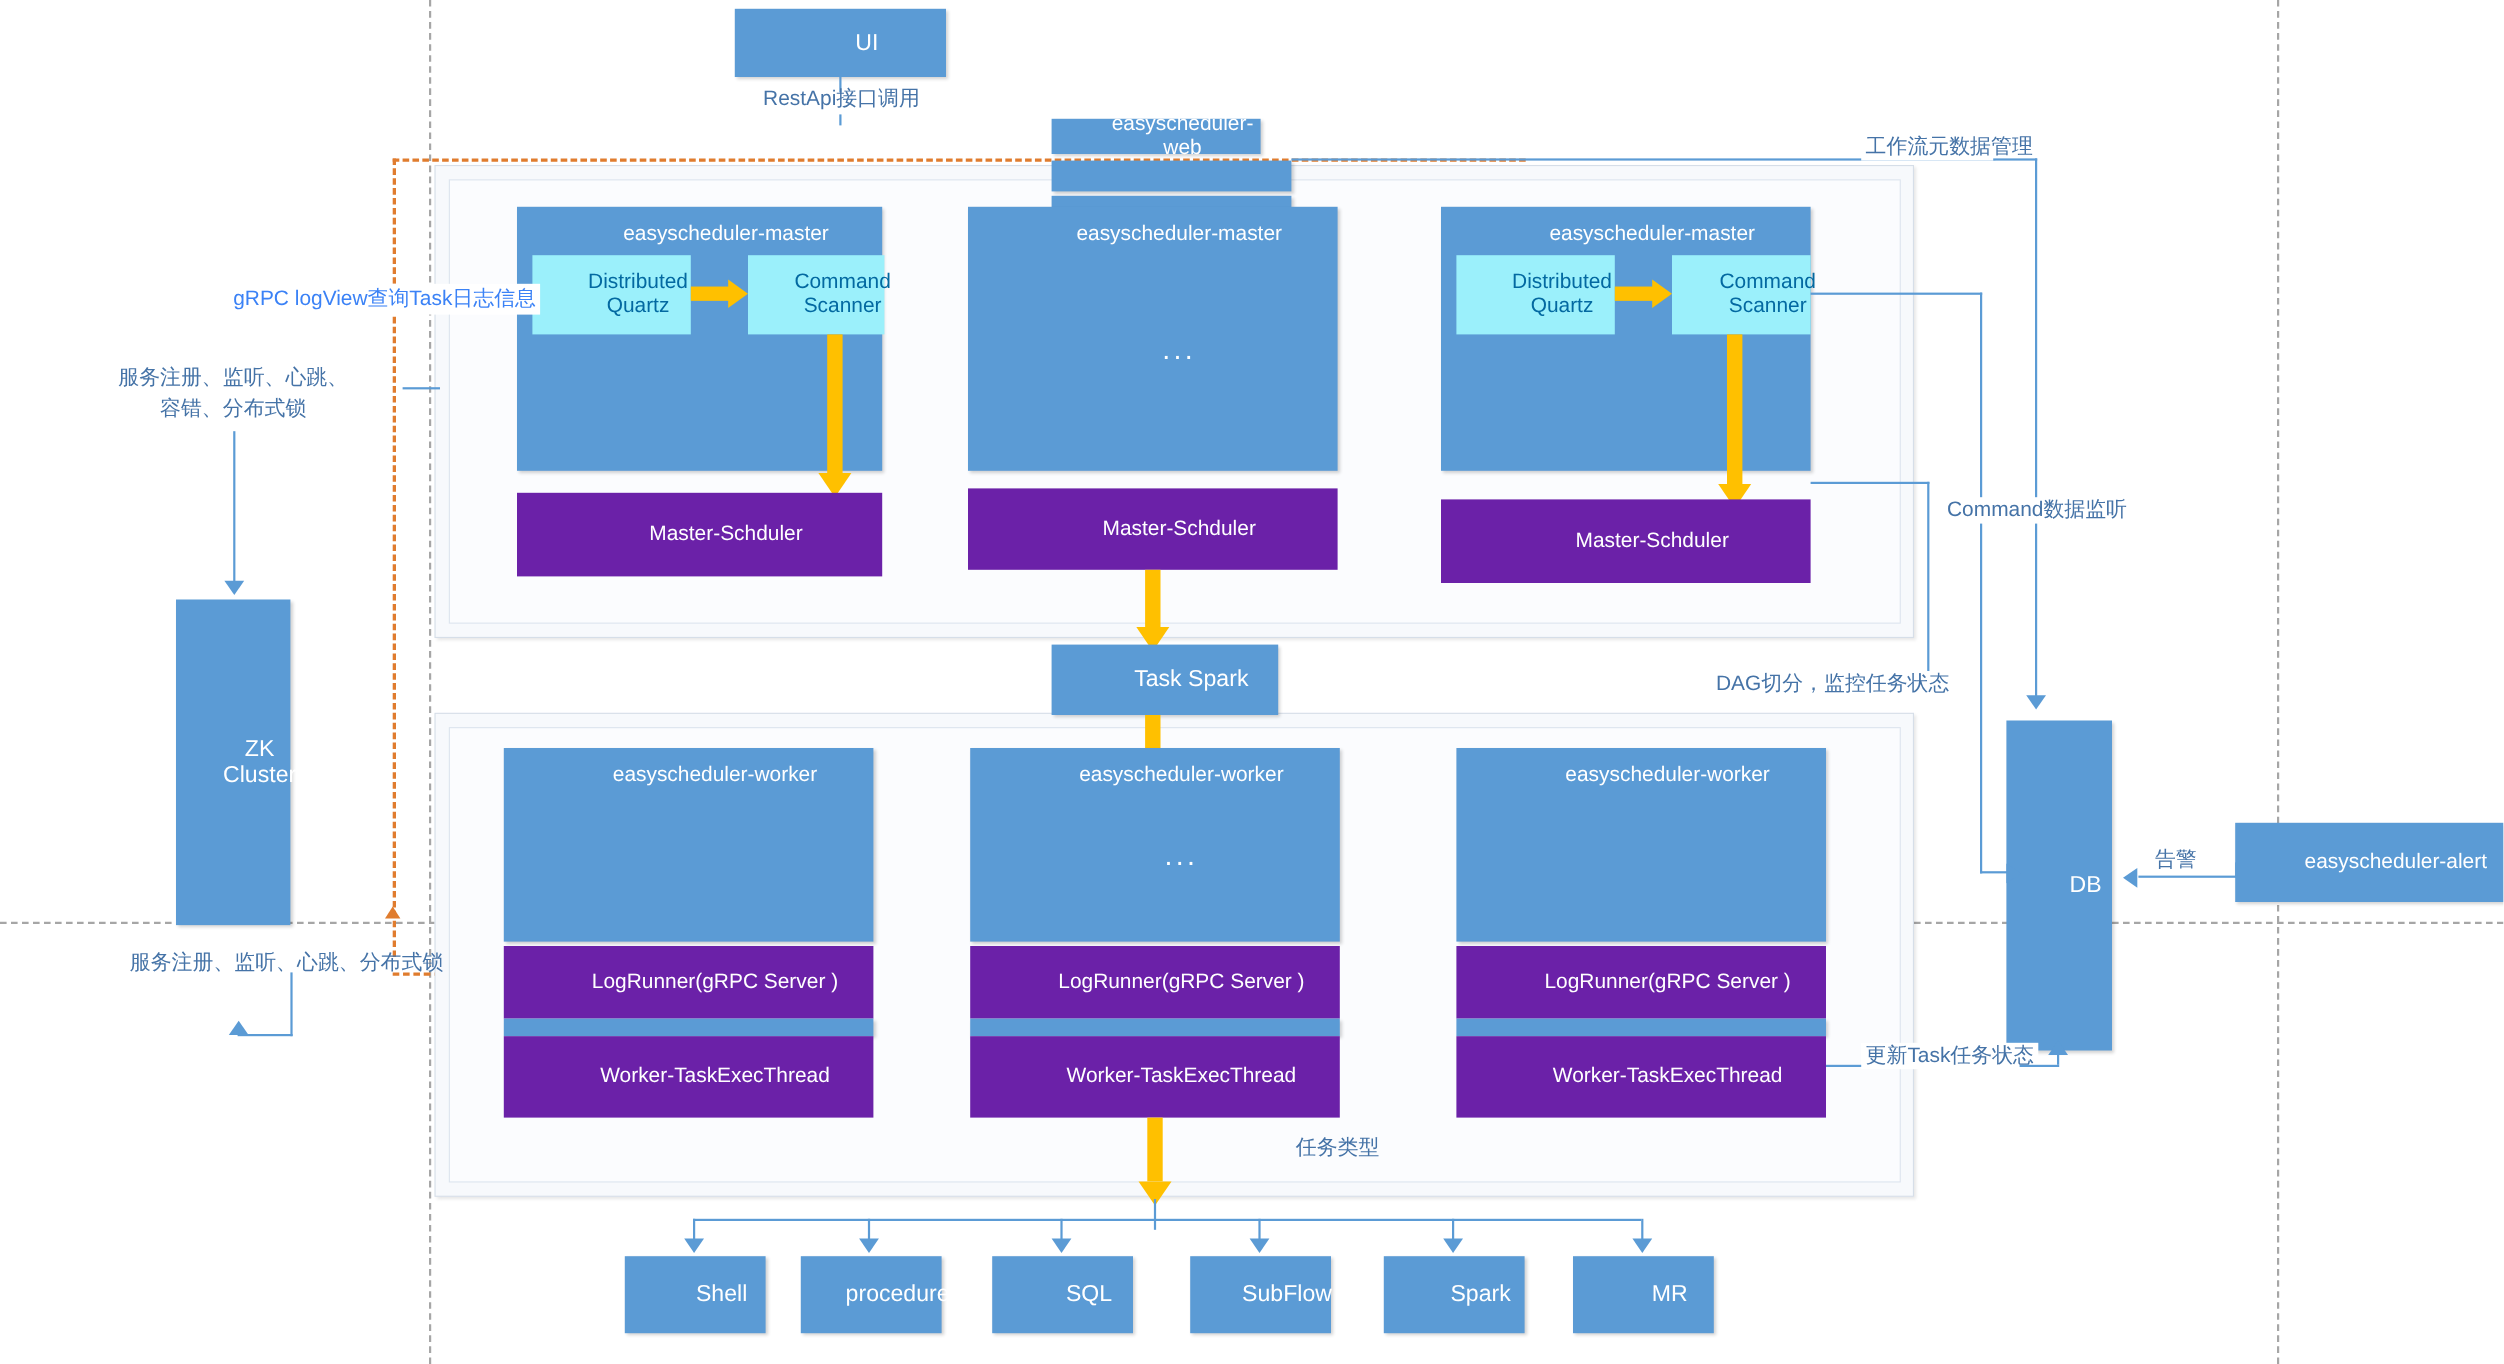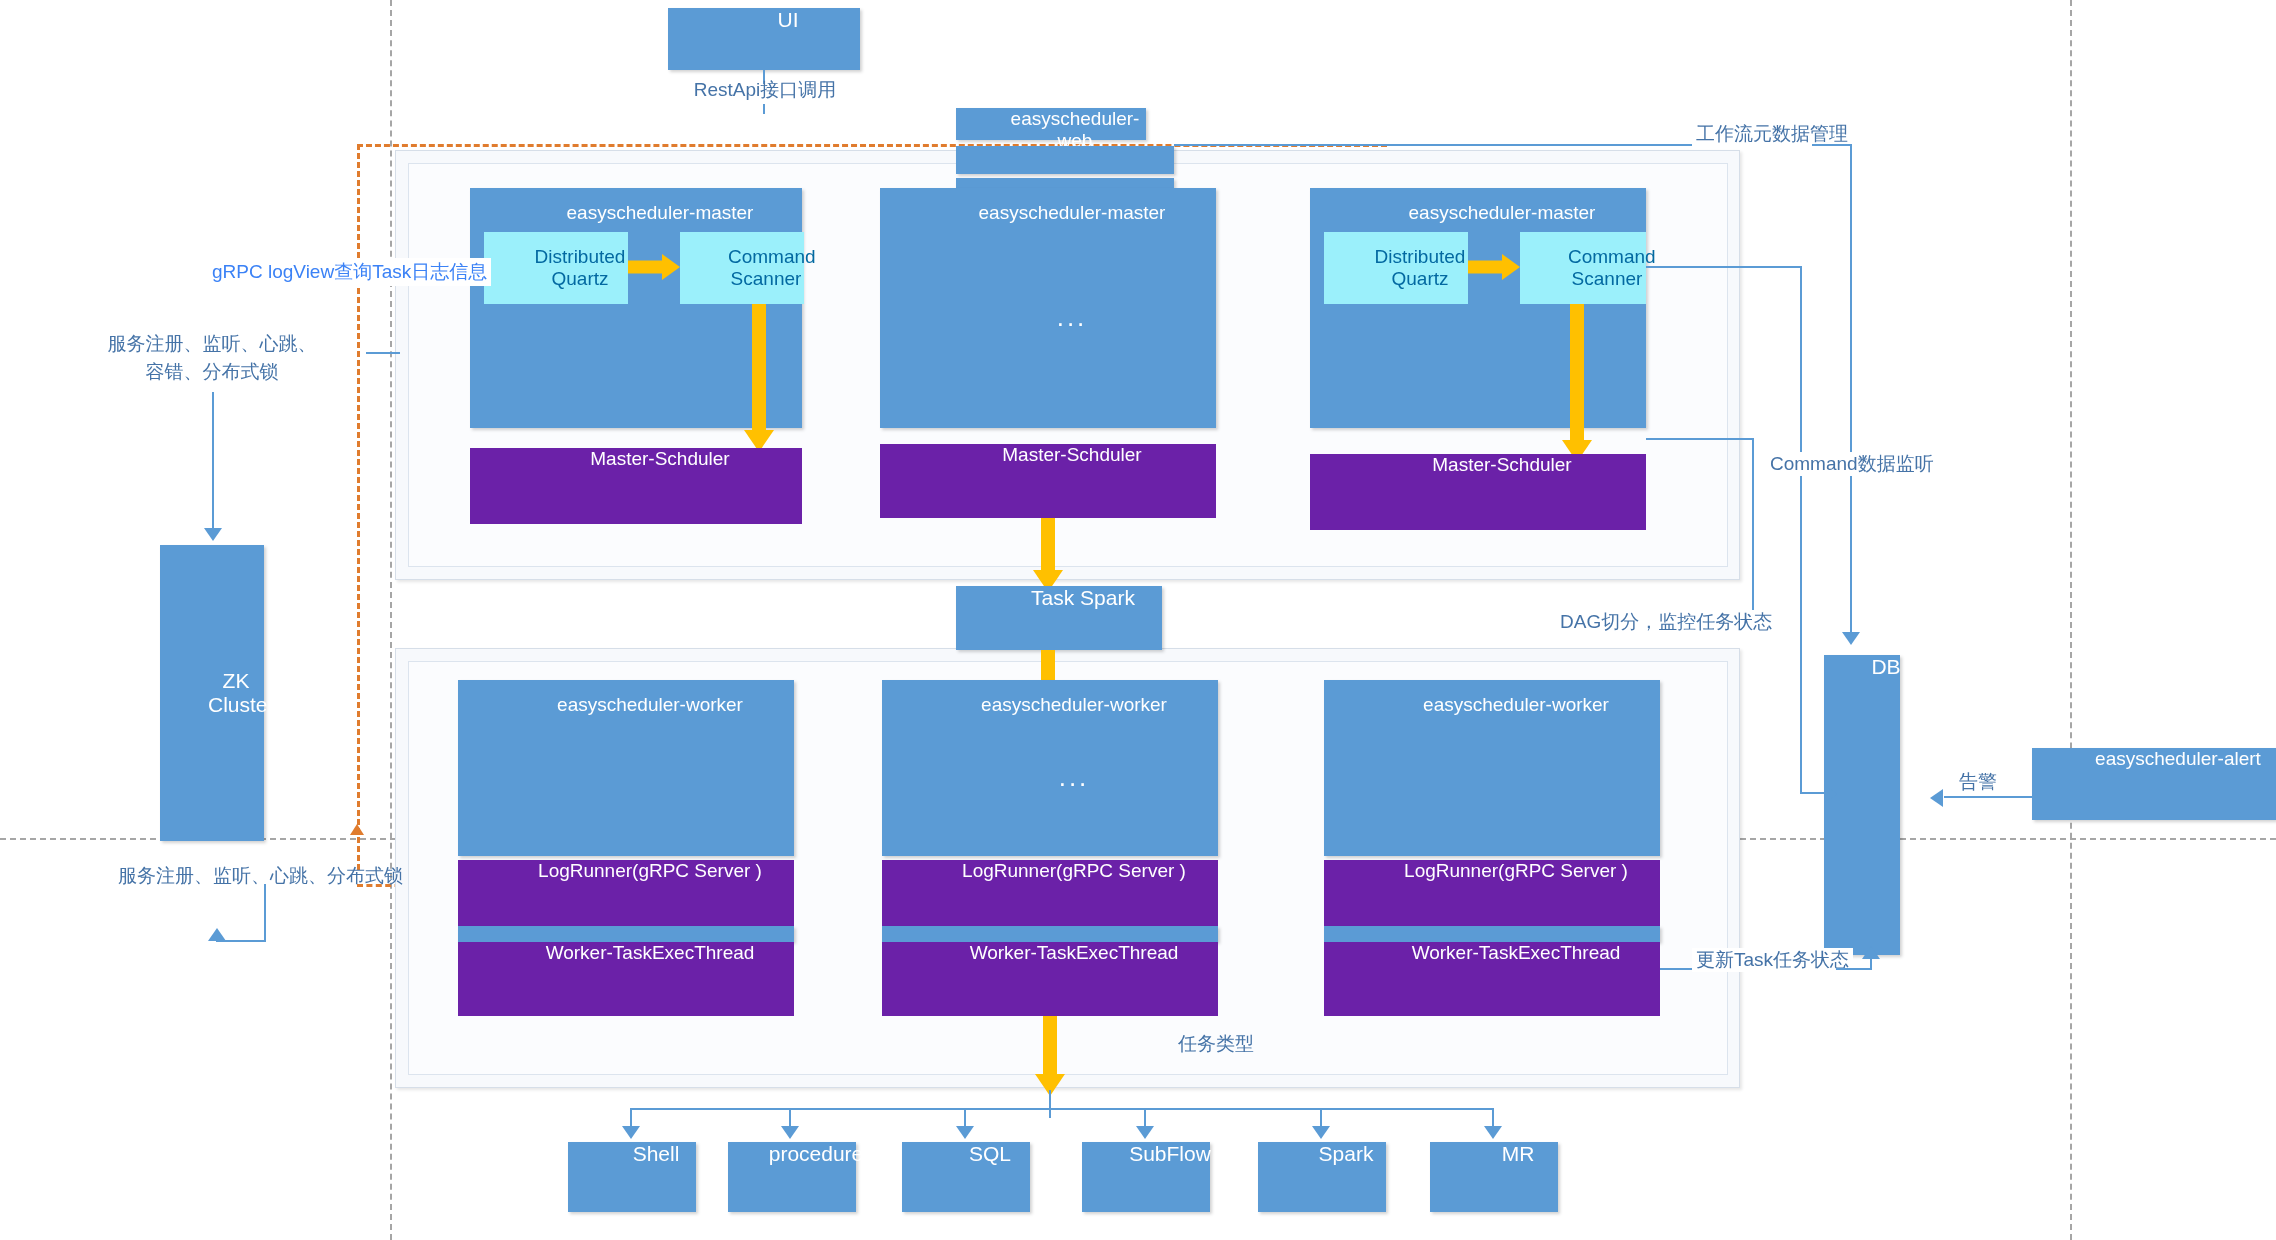--- a/index.html
+++ b/index.html
@@ -1,19 +1,19 @@
 <!DOCTYPE html>
 <html><head>
 <meta charset="utf-8">
 <style>
   html,body{margin:0;padding:0;background:#ffffff;}
   body{font-family:"Liberation Sans","DejaVu Sans",sans-serif;}
   #stage{position:relative;width:2276px;height:1240px;background:#fff;overflow:hidden;}
 
-  .box{position:absolute;box-sizing:border-box;display:flex;justify-content:center;text-align:center;padding-left:48px;}
+  .box{position:absolute;box-sizing:border-box;display:flex;align-items:center;justify-content:center;text-align:center;padding-left:48px;}
   .blue{background:#5B9BD5;color:#ffffff;box-shadow:2px 2px 3px rgba(0,0,0,0.18);}
   .purple{background:#6B21A8;color:#ffffff;}
   .cyan{background:#9BF0FB;color:#0369a1;}
   .panel{position:absolute;box-sizing:border-box;background:#F7F9FC;border:1px solid #D6DEE8;box-shadow:2px 2px 3px rgba(0,0,0,0.10);}
   .panel-inner{position:absolute;box-sizing:border-box;background:#FBFCFE;border:1px solid #DCE4EE;}
 
   .lbl{position:absolute;color:#4573A7;font-size:19px;white-space:nowrap;line-height:1.25;}
   .lbl.orange{color:#3b82f6;}
   .lbl.ctr{text-align:center;}
 
@@ -234,21 +234,21 @@
   <div class="vline" style="left:212px;top:392px;height:140px;"></div>
   <div class="tri-down" style="left:204px;top:528px;"></div>
 
   <div class="lbl" style="left:118px;top:864px;">服务注册、监听、心跳、分布式锁</div>
   <div class="vline" style="left:264px;top:884px;height:58px;"></div>
   <div class="hline" style="left:216px;top:940px;width:50px;"></div>
   <div class="tri-up" style="left:208px;top:928px;"></div>
 
   <div class="lbl orange" style="left:208px;top:258px;background:#ffffff;padding:2px 4px;">gRPC logView查询Task日志信息</div>
 
-  <div class="box blue ttl" style="left:1824px;top:655px;width:76px;height:300px;">
+  <div class="box blue ttl" style="left:1824px;top:655px;width:96px;height:300px;">
     <span>DB</span>
   </div>
 
   <div class="box blue ttl-sm" style="left:2032px;top:748px;width:244px;height:72px;">
     <span>easyscheduler-alert</span>
   </div>
   <div class="vline" style="left:2032px;top:784px;height:14px;"></div>
   <div class="hline" style="left:1944px;top:796px;width:90px;"></div>
   <div class="tri-left" style="left:1930px;top:789px;"></div>
   <div class="lbl" style="left:1956px;top:770px;background:#fff;padding:0 3px;">告警</div>

